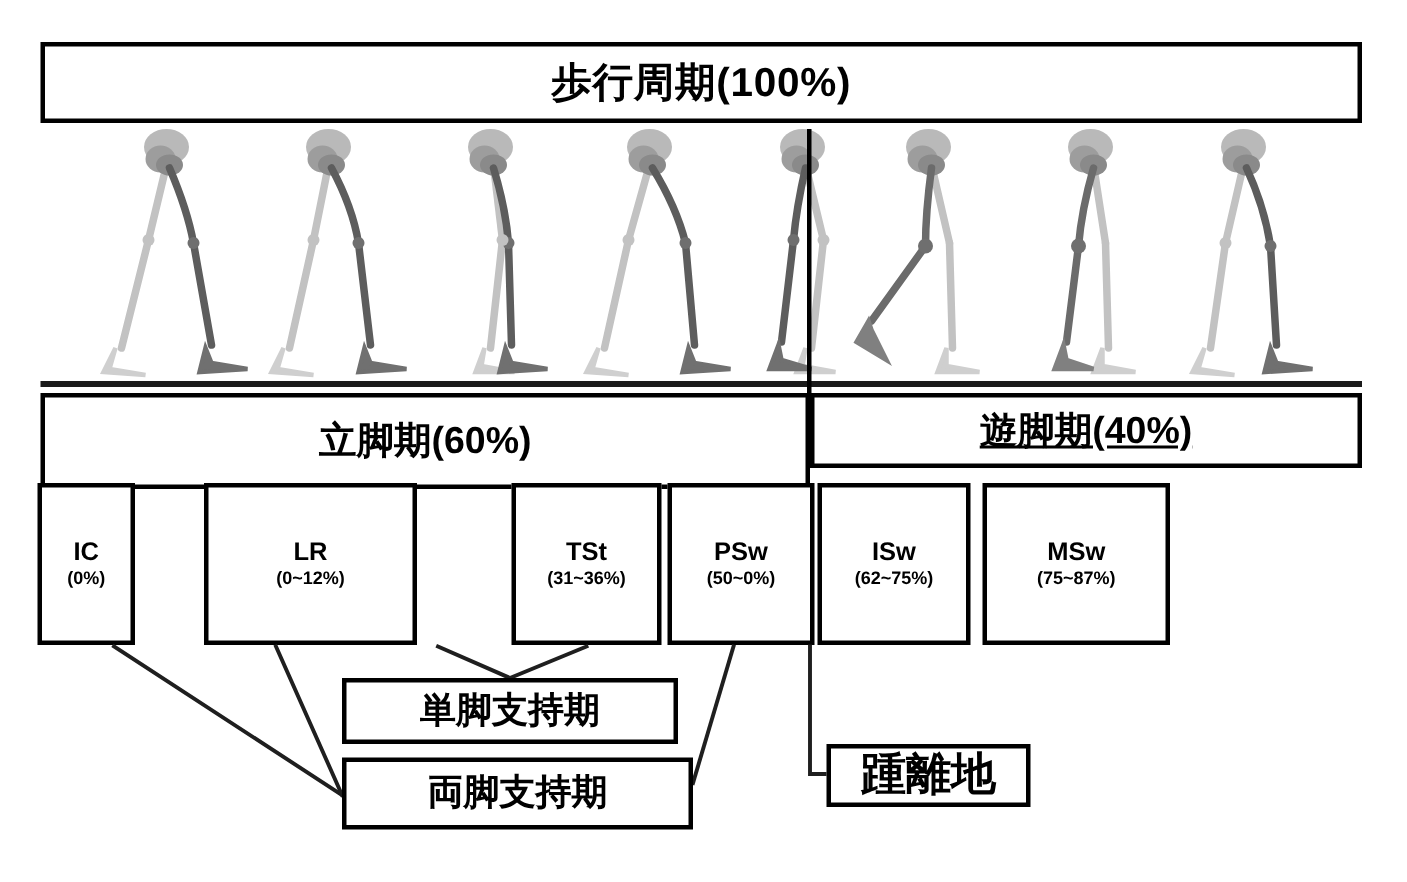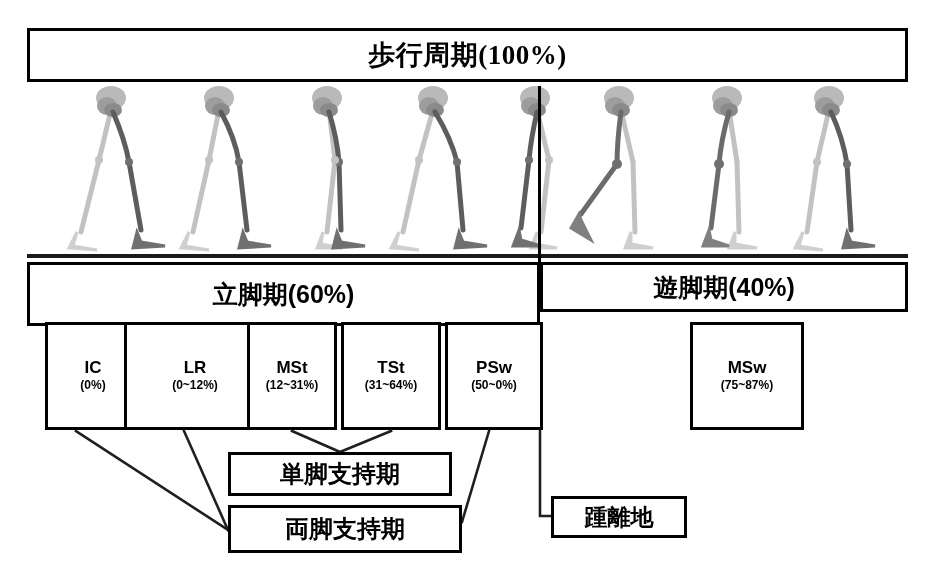--- a/index.html
+++ b/index.html
@@ -36,21 +36,20 @@
     left: 27px;
     top: 28px;
     width: 881px;
     height: 54px;
   }
   #title-box .title-text {
     font-size: 27px;
     font-weight: 700;
     letter-spacing: 0.5px;
     line-height: 1;
-    font-family: Liberation Serif, serif;
   }
   
   #skeleton-strip {
     position: absolute;
     left: 27px;
     top: 86px;
     width: 881px;
     height: 170px;
     background: #ffffff;
     overflow: hidden;
@@ -74,20 +73,21 @@
     left: 27px;
     top: 262px;
     width: 513px;
     height: 64px;
   }
   #swing-box {
     left: 540px;
     top: 262px;
     width: 368px;
     height: 50px;
+    text-decoration: underline;
   }
   .phase-text {
     font-size: 25px;
     font-weight: 700;
     line-height: 1;
   }
   
   .subphase {
     top: 322px;
     height: 108px;
@@ -124,21 +124,21 @@
     width: 234px;
     height: 48px;
   }
   #heel-off-box {
     left: 551px;
     top: 496px;
     width: 136px;
     height: 42px;
   }
   #heel-off-box .callout-text {
-    font-size: 23px;
+    font-size: 30px;
   }
   
   #connectors {
     position: absolute;
     left: 0;
     top: 0;
     width: 938px;
     height: 588px;
     pointer-events: none;
   }
@@ -344,41 +344,41 @@
   <div id="ground-line"></div>
   <div id="divider"></div>
 
   <div class="box" id="stance-box">
     <span class="phase-text">立脚期(60%)</span>
   </div>
   <div class="box" id="swing-box">
     <span class="phase-text">遊脚期(40%)</span>
   </div>
 
-  <div class="box subphase" style="left:45px;width:96px">
+  <div class="box subphase" style="left:25px;width:65px">
     <span class="code">IC</span>
     <span class="range">(0%)</span>
   </div>
-  <div class="box subphase" style="left:124px;width:142px">
+  <div class="box subphase" style="left:136px;width:142px">
     <span class="code">LR</span>
     <span class="range">(0~12%)</span>
   </div>
-  <div class="box subphase" style="left:247px;width:90px">
-    <span class="code">MSt</span>
-    <span class="range">(12~31%)</span>
-  </div>
   <div class="box subphase" style="left:341px;width:100px">
     <span class="code">TSt</span>
-    <span class="range">(31~64%)</span>
+    <span class="range">(31~36%)</span>
   </div>
   <div class="box subphase" style="left:445px;width:98px">
     <span class="code">PSw</span>
     <span class="range">(50~0%)</span>
   </div>
-  <div class="box subphase" style="left:690px;width:114px">
+  <div class="box subphase" style="left:545px;width:102px">
+    <span class="code">ISw</span>
+    <span class="range">(62~75%)</span>
+  </div>
+  <div class="box subphase" style="left:655px;width:125px">
     <span class="code">MSw</span>
     <span class="range">(75~87%)</span>
   </div>
 
   <svg id="connectors" viewBox="0 0 938 588" xmlns="http://www.w3.org/2000/svg">
     <g stroke="#1f1f1f" stroke-width="2.6" fill="none" stroke-linecap="square">
 
       <path d="M76 431 L228 530"></path>
 
       <path d="M184 431 L228 530"></path>

